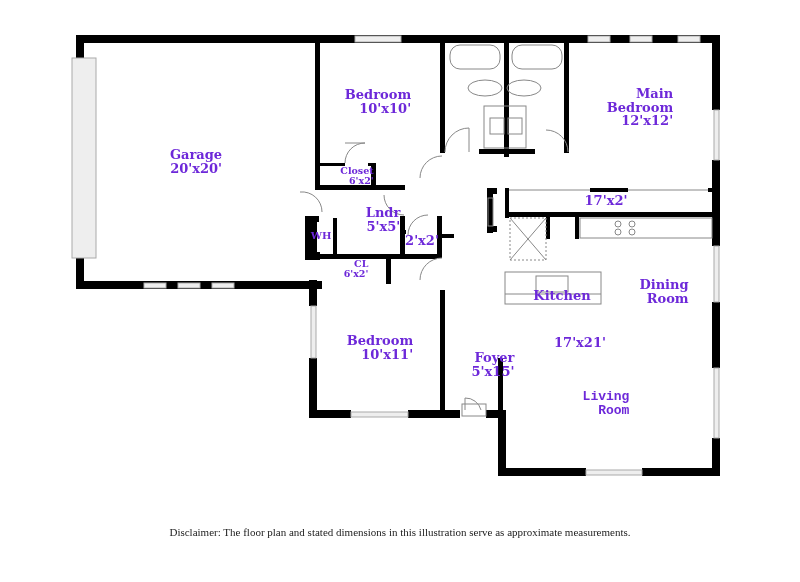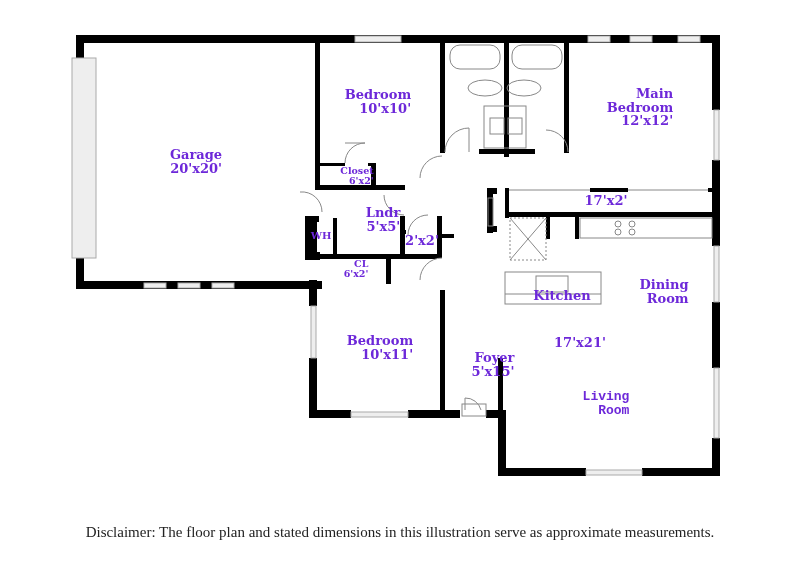--- a/index.html
+++ b/index.html
@@ -3,21 +3,21 @@
 <meta charset="utf-8">
 <style>
   html, body { margin: 0; padding: 0; background: #ffffff; }
   body { width: 800px; height: 582px; position: relative; overflow: hidden; font-family: "DejaVu Serif", serif; }
   #plan { position: absolute; left: 0; top: 0; width: 800px; height: 520px; }
   .lbl { position: absolute; text-align: right; font-family: "DejaVu Serif", serif; font-weight: bold; color: #6d28d9; line-height: 1.05; transform: translateX(-50%); white-space: nowrap; }
   .lbl .n { display: block; font-size: 13px; }
   .lbl .d { display: block; font-size: 13px; }
   .lbl.sm .n, .lbl.sm .d { font-size: 9.5px; }
   .lbl.md .n, .lbl.md .d { font-size: 10px; }
-  #disclaimer { position: absolute; left: 0; width: 800px; top: 524px; text-align: center; font-family: "Liberation Serif", serif; font-size: 15px; line-height: 16px; color: #222; }
+  #disclaimer { position: absolute; left: 0; width: 800px; top: 524px; text-align: center; font-family: "Liberation Serif", serif; font-size: 11px; line-height: 16px; color: #222; }
 </style>
 </head>
 <body>
 
 <svg id="plan" viewBox="0 0 800 520" xmlns="http://www.w3.org/2000/svg">
   <g fill="#000">
 
     <rect x="76" y="35" width="644" height="8"></rect>
 
     <rect x="76" y="35" width="8" height="24"></rect>

